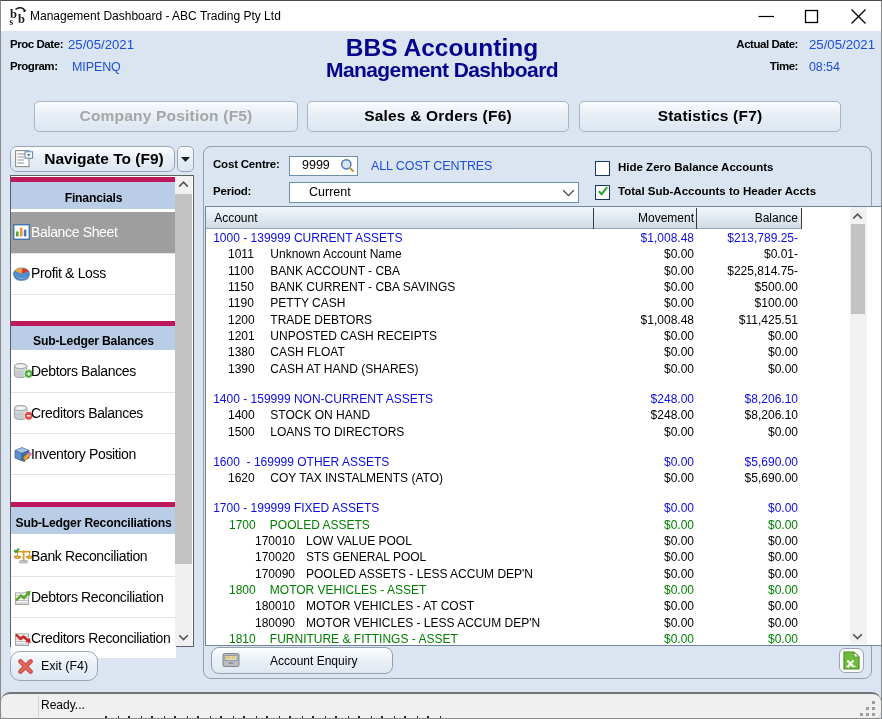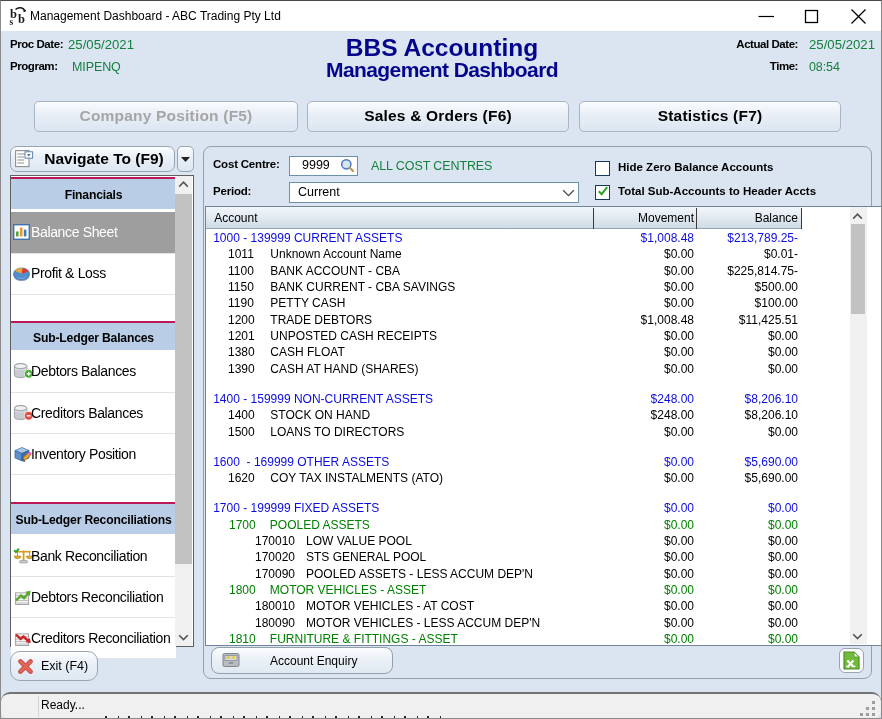--- a/index.html
+++ b/index.html
@@ -4,34 +4,34 @@
 html,body { width:882px; height:719px; overflow:hidden; }
 body { font-family:"Liberation Sans", sans-serif; position:relative;
   background:#dbe5f1; border-top:1px solid #484848; border-left:1px solid #8a8a8a;
   border-right:1px solid #8a8a8a; border-bottom:1px solid #8a8a8a; }
 .abs { position:absolute; }
 
 .titlebar { position:absolute; left:0; top:0; width:880px; height:30px; background:#fff; }
 .title { position:absolute; left:29px; top:8px; font-size:12px; color:#000; }
 
 .hdrlbl { font-weight:bold; font-size:11.5px; letter-spacing:-0.45px; color:#000; }
-.hdrval { font-size:12.5px; color:#15803d; letter-spacing:-0.1px; }
+.hdrval { font-size:12.5px; color:#1d4ed8; letter-spacing:-0.1px; }
 .bigtitle { position:absolute; left:0; width:882px; text-align:center; color:#04048c; font-weight:bold; line-height:1; }
 
 .tabbtn { position:absolute; top:100px; height:31px; border:1.3px solid #a9b5c2; border-radius:5px;
   background:linear-gradient(180deg,#fafcfe 0%,#e8eef6 45%,#dce6f1 100%);
   font-weight:bold; font-size:15.5px; letter-spacing:0.2px; text-align:center; line-height:28.5px; color:#000; }
 
 .navbtn { position:absolute; left:9px; top:145px; width:165px; height:26px; border:1.3px solid #9aa5b1;
   border-radius:7px; background:linear-gradient(180deg,#fbfdfe 0%,#e9eff7 45%,#dde7f2 100%); }
 .navarr { position:absolute; left:176px; top:145px; width:17px; height:26px; border:1.3px solid #9aa5b1;
   border-radius:5px; background:linear-gradient(180deg,#fbfdfe 0%,#e9eff7 45%,#dde7f2 100%); }
 .slist { position:absolute; left:9px; top:174px; width:184px; height:472px; background:#fff; border:1px solid #5f5f5f; }
 .shdr { position:absolute; left:0; width:165px; background:#b9cde7; font-weight:bold; font-size:12.2px; letter-spacing:-0.2px;
-  text-align:center; color:#000; white-space:nowrap; border-top:2px solid #be185d; border-bottom:1px solid #fff; }
+  text-align:center; color:#000; white-space:nowrap; border-top:5px solid #be185d; border-bottom:1px solid #fff; }
 .sitm { position:absolute; left:0; width:165px; background:#fff; font-size:14px; letter-spacing:-0.35px; color:#000; text-align:left;
   padding-left:20px; white-space:nowrap; border-bottom:1px solid #e3e3e3; }
 .ssel { background:#9e9e9e; color:#fff; }
 .slbl { position:relative; }
 .sic { position:absolute; left:1.5px; top:50%; transform:translateY(-50%); line-height:0; }
 .sbar { position:absolute; right:1px; top:0; width:17px; height:470px; background:#f0f0f0; }
 
 .exitbtn { position:absolute; left:9px; top:650px; width:88px; height:30px; border:1.3px solid #9aa5b1;
   border-radius:10px; background:linear-gradient(180deg,#fbfdfe 0%,#e9eff7 45%,#dde7f2 100%); }
 
@@ -221,21 +221,21 @@
 
 <div class="panel"></div>
 <div class="abs flbl" style="left:212px;top:156.5px">Cost Centre:</div>
 <div class="tbox" style="left:288px;top:154.5px;width:69px;height:20px;line-height:17px;padding-left:12px">9999</div>
 <svg class="abs" style="left:339px;top:157px" width="15" height="15" viewBox="0 0 15 15">
   <circle cx="6.3" cy="6.3" r="4.6" fill="#d8e6f4" stroke="#4a7ab8" stroke-width="1.5"></circle>
   <line x1="9.8" y1="9.8" x2="13" y2="13" stroke="#c49a4e" stroke-width="2.2" stroke-linecap="round"></line>
 </svg>
 <div class="abs hdrval" style="left:370px;top:158px">ALL COST CENTRES</div>
 <div class="abs flbl" style="left:212px;top:184px">Period:</div>
-<div class="tbox" style="left:288px;top:181px;width:289.5px;height:21px;line-height:18px;padding-left:8px">Current</div>
+<div class="tbox" style="left:288px;top:181px;width:289.5px;height:21px;line-height:18px;padding-left:19px">Current</div>
 <svg class="abs" style="left:561px;top:188px" width="13" height="8" viewBox="0 0 13 8">
     <path d="M1.2 1.2 L6.5 6.6 L11.8 1.2" fill="none" stroke="#4a4a4a" stroke-width="1.3"></path>
   </svg>
 <div class="cb" style="left:594px;top:160px"></div>
 <div class="abs cblbl" style="left:617px;top:160px">Hide Zero Balance Accounts</div>
 <div class="cb" style="left:594px;top:183.5px"></div>
 <svg class="abs" style="left:596px;top:184px" width="12" height="12" viewBox="0 0 12 12">
     <path d="M1.8 6.2 L4.6 9.2 L10.2 2.2" fill="none" stroke="#26a426" stroke-width="2"></path>
   </svg>
 <div class="abs cblbl" style="left:617px;top:183.5px">Total Sub-Accounts to Header Accts</div>

